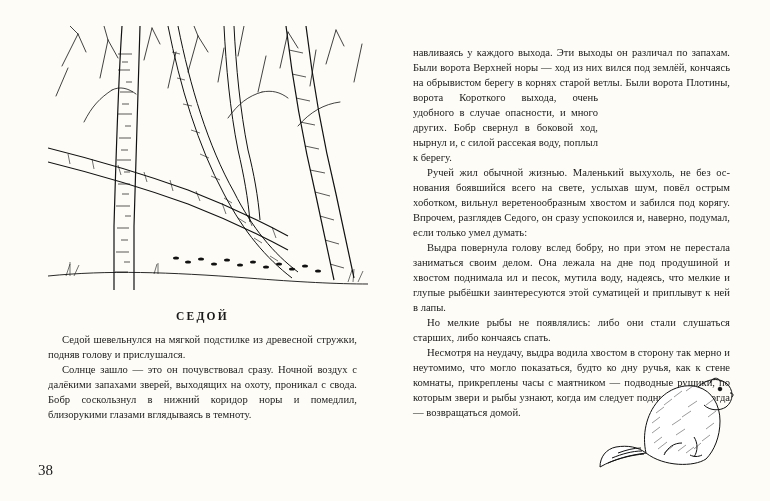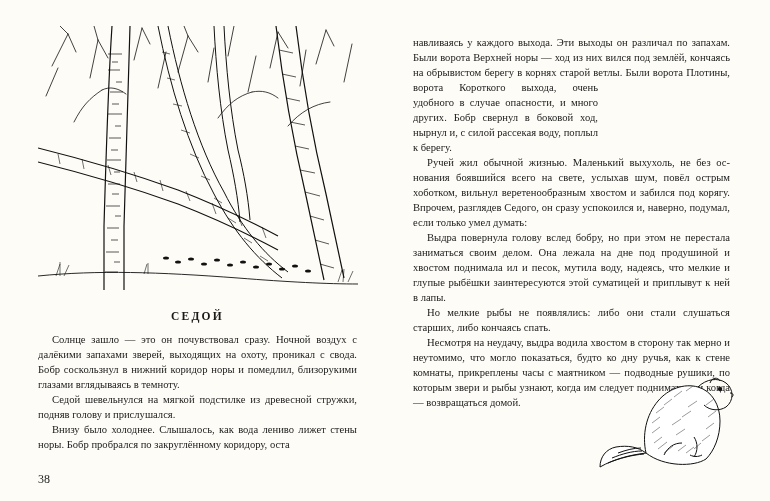--- a/index.html
+++ b/index.html
@@ -20,21 +20,21 @@
   .spread {
     position: absolute;
     inset: 0;
     display: flex;
   }
   .page-left {
     position: relative;
     width: 385px;
     height: 501px;
     box-sizing: border-box;
-    padding: 26px 28px 24px 38px;
+    padding: 26px 28px 24px 48px;
   }
   .page-right {
     position: relative;
     width: 385px;
     height: 501px;
     box-sizing: border-box;
     padding: 36px 40px 24px 28px;
   }
 
   
@@ -76,26 +76,27 @@
     line-height: 1.415;
     color: #1b1b1b;
     text-align: justify;
   }
   .right-col p {
     margin: 0;
     text-indent: 14px;
   }
   .right-col p.first {
     text-indent: 0;
+    margin-top: 10px;
   }
   .folio {
     position: absolute;
     left: 38px;
-    bottom: 14px;
-    font-size: 12px;
+    bottom: 22px;
+    font-size: 15px;
     color: #222;
   }
 
   
   .beaver {
     position: absolute;
     right: 26px;
     bottom: 24px;
     width: 150px;
     height: 118px;
@@ -207,23 +208,22 @@
             <path d="M18 250 l4 -12 M22 250 l0 -14 M26 250 l5 -11"></path>
             <path d="M300 256 l4 -12 M305 256 l1 -13 M310 256 l5 -11"></path>
             <path d="M106 248 l3 -10 M110 248 l0 -11"></path>
           </g>
         </svg>
       </div>
 
       <div class="chapter-title">СЕДОЙ</div>
 
       <div class="body-col">
+        <p>Седой шевельнулся на мягкой подстилке из древесной струж­ки, подняв голову и прислушался.</p>
         <p>Солнце зашло — это он почувствовал сразу. Ночной воздух с далёкими запахами зверей, выходящих на охоту, проникал с свода. Бобр соскользнул в нижний коридор норы и помедлил, близорукими глазами вглядываясь в темноту.</p>
-        <p>Седой шевельнулся на мягкой подстилке из древесной струж­ки, подняв голову и прислушался.</p>
-        <p>Внизу было холоднее. Слышалось, как вода лениво лижет стены норы. Бобр пробрался по закруглённому коридору, оста­</p>
       </div>
 
       <div class="folio">38</div>
     </div>
 
     <div class="page-right">
       <div class="right-col">
         <div class="wrap-shape"></div>
         <p class="first">навливаясь у каждого выхода. Эти выходы он различал по запа­хам. Были ворота Верхней норы — ход из них вился под землёй, кончаясь на обрывистом берегу в корнях старой ветлы. Были во­рота Плотины, ворота Короткого выхода, очень удобного в слу­чае опасности, и много других. Бобр свернул в боковой ход, ныр­нул и, с силой рассекая воду, поплыл к берегу.</p>
         <p>Ручей жил обычной жизнью. Маленький выхухоль, не без ос­нования боявшийся всего на свете, услыхав шум, повёл острым хоботком, вильнул веретенообразным хвостом и забился под ко­рягу. Впрочем, разглядев Седого, он сразу успокоился и, наверно, подумал, если только умел думать:</p>

